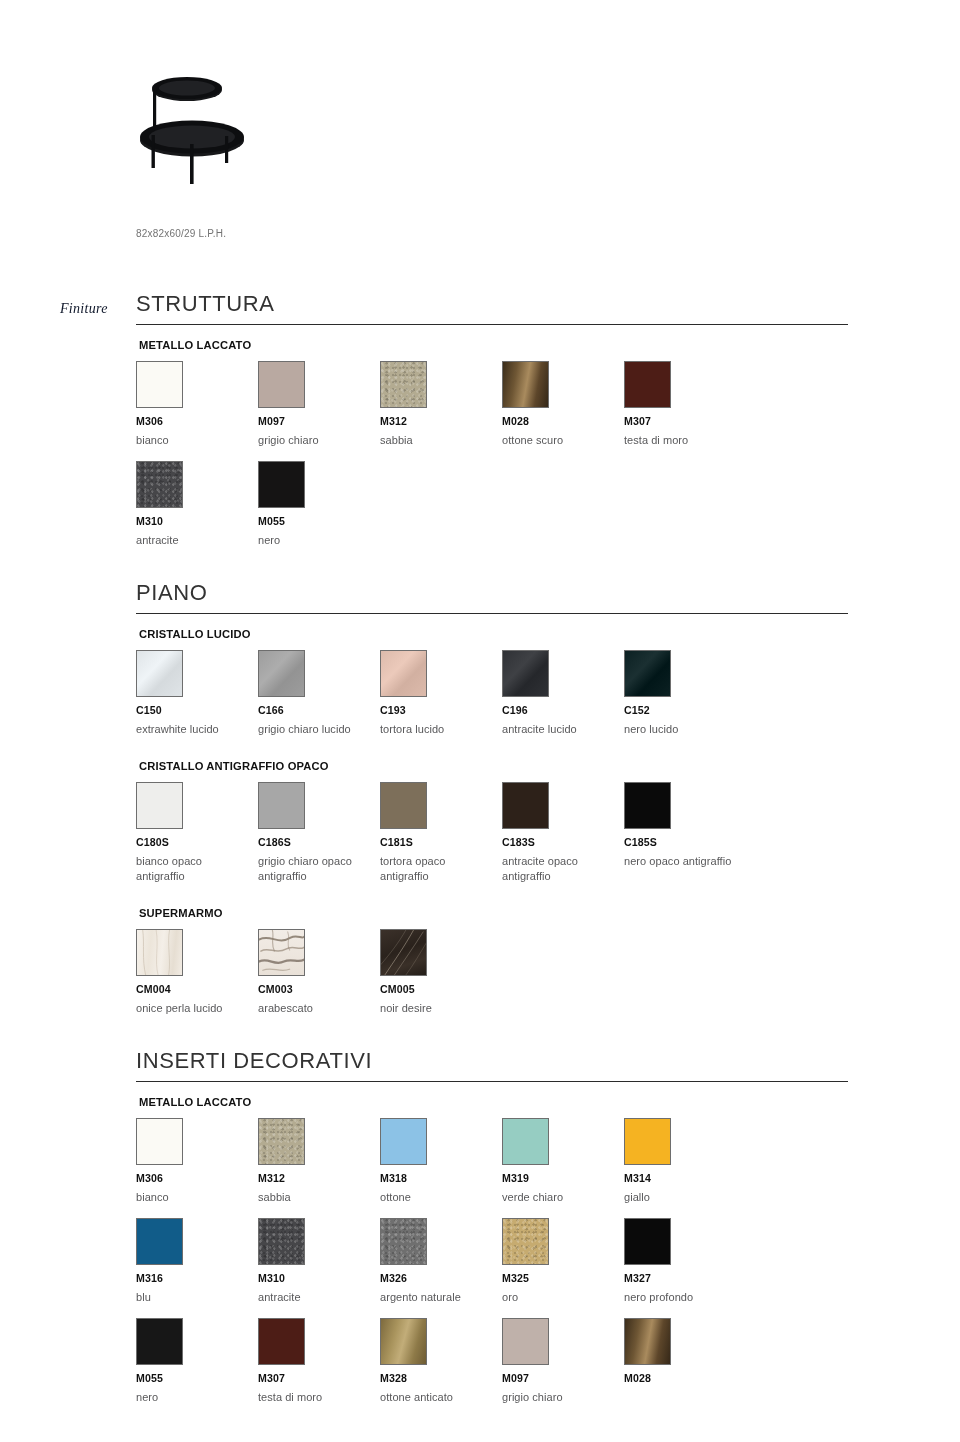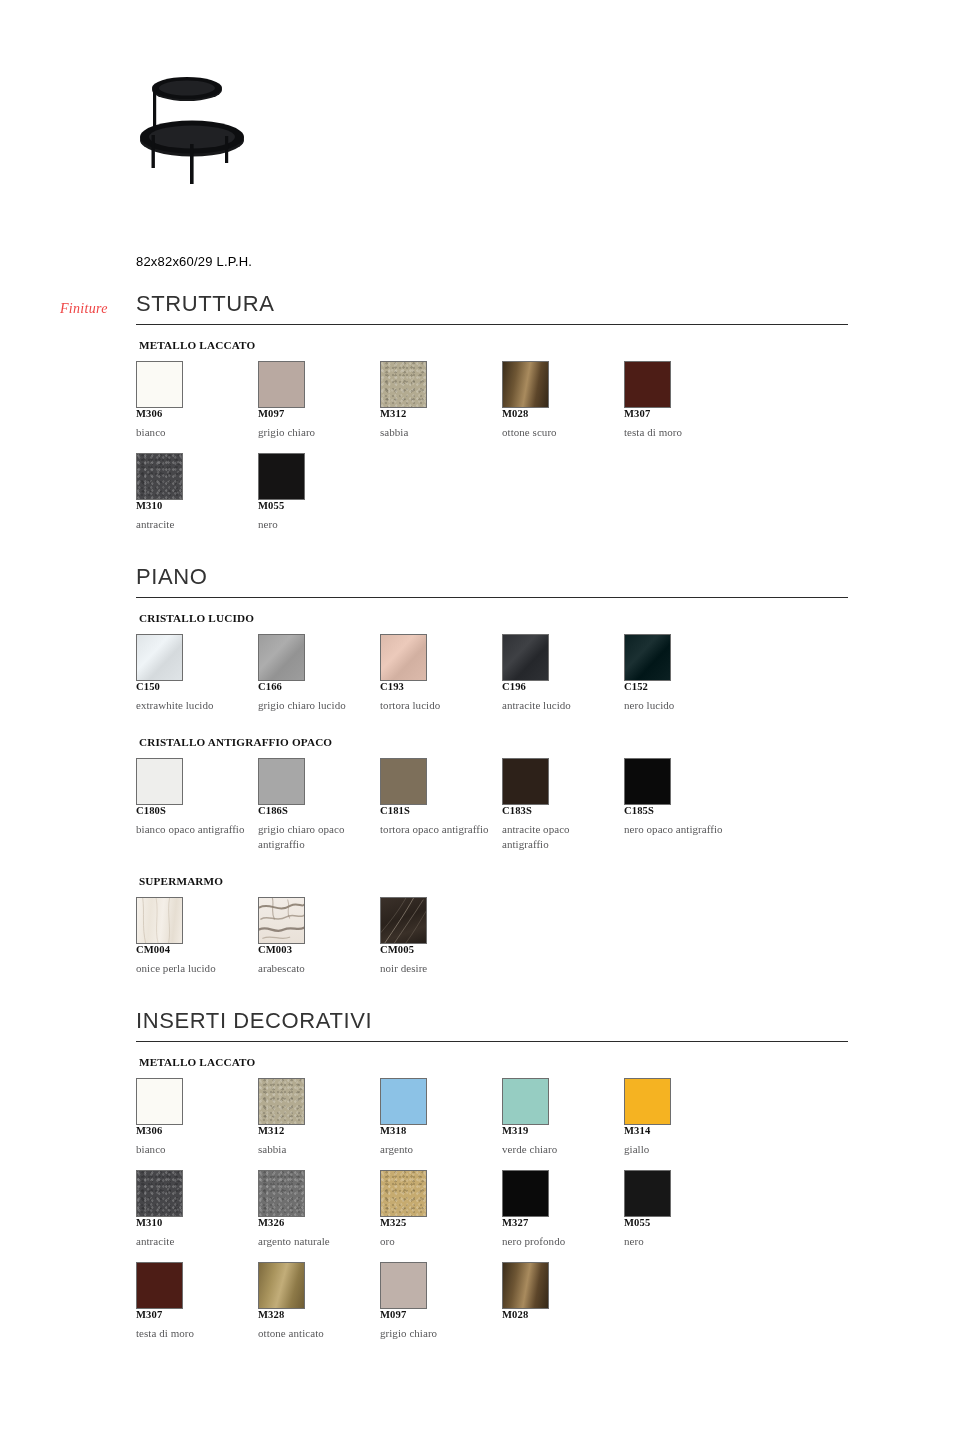--- a/index.html
+++ b/index.html
@@ -8,52 +8,52 @@
     font-family:"Liberation Sans","DejaVu Sans",sans-serif;
     color:#1a1a1a;
     -webkit-font-smoothing:antialiased;
   }
 
   
   #product-figure{position:absolute;left:135px;top:72px;width:180px;height:120px;}
   #product-figure svg{display:block;}
   #product-dimension{
     position:absolute;left:136px;top:228px;
-    font-size:13px;letter-spacing:.2px;color:#000000;white-space:nowrap;margin-top:26px;
+    font-size:10px;letter-spacing:.2px;color:#737373;white-space:nowrap;
   }
 
   
   #finiture-label{
     position:absolute;left:60px;top:301px;
     font-family:"Liberation Serif","DejaVu Serif",serif;
-    font-style:italic;font-size:14px;color:#ef4444;letter-spacing:.3px;
+    font-style:italic;font-size:14px;color:#0f172a;letter-spacing:.3px;
   }
   #sheet{position:absolute;left:136px;top:292px;width:712px;}
 
   .section{margin:0;}
   .section-title{
     font-size:22px;font-weight:400;letter-spacing:.6px;color:#333;
     line-height:1.05;padding-bottom:9px;
   }
   .section-rule{border-bottom:1.1px solid #2b2b2b;width:712px;margin-bottom:14px;}
 
-  .group{margin:0 0 2px 0;font-family:Liberation Serif, serif;}
+  .group{margin:0 0 2px 0;}
   .group-title{
     font-size:11.2px;font-weight:700;letter-spacing:.15px;color:#111;
     margin:0 0 10px 3px;
   }
 
   .swatch-grid{display:flex;flex-wrap:wrap;}
   .swatch-cell{width:122px;margin-bottom:14px;}
   .swatch-box{
     width:47px;height:47px;border:1px solid #6e6e6e;box-sizing:border-box;
     position:relative;overflow:hidden;
   }
   .swatch-code{
-    font-size:10.6px;font-weight:700;color:#111;letter-spacing:.1px;
+    font-size:10.6px;font-weight:700;color:#111;margin-top:7px;letter-spacing:.1px;
   }
   .swatch-name{
     font-size:11px;font-weight:400;color:#58585a;margin-top:6px;
     line-height:1.28;letter-spacing:.05px;width:112px;
   }
 
   
   .vein{position:absolute;inset:0;}
 </style>
 </head>
@@ -250,33 +250,38 @@
           <div class="swatch-cell">
             <div class="swatch-box" style="background: rgb(179, 171, 145);">
               <div class="vein" style="opacity: 0.38; background: radial-gradient(circle at 18% 22%, rgba(255, 255, 255, 0.55) 0px, rgba(255, 255, 255, 0.55) 1px, transparent 1.4px) 0% 0% / 7px 7px, radial-gradient(circle at 62% 14%, rgba(0, 0, 0, 0.45) 0px, rgba(0, 0, 0, 0.45) 1px, transparent 1.4px) 0% 0% / 9px 9px, radial-gradient(circle at 38% 58%, rgba(255, 255, 255, 0.42) 0px, rgba(255, 255, 255, 0.42) 1px, transparent 1.4px) 0% 0% / 6px 6px, radial-gradient(circle at 82% 68%, rgba(0, 0, 0, 0.42) 0px, rgba(0, 0, 0, 0.42) 1px, transparent 1.4px) 0% 0% / 8px 8px, radial-gradient(circle at 12% 84%, rgba(255, 255, 255, 0.4) 0px, rgba(255, 255, 255, 0.4) 1px, transparent 1.4px) 0% 0% / 10px 10px, radial-gradient(circle at 70% 90%, rgba(0, 0, 0, 0.38) 0px, rgba(0, 0, 0, 0.38) 1px, transparent 1.4px) 0% 0% / 7px 7px;"></div>
             </div>
             <div class="swatch-code">M312</div>
             <div class="swatch-name">sabbia</div>
           </div>
           <div class="swatch-cell">
             <div class="swatch-box" style="background: rgb(140, 194, 230);"></div>
             <div class="swatch-code">M318</div>
-            <div class="swatch-name">argento</div>
+            <div class="swatch-name">ottone</div>
           </div>
           <div class="swatch-cell">
             <div class="swatch-box" style="background: rgb(150, 205, 194);"></div>
             <div class="swatch-code">M319</div>
             <div class="swatch-name">verde chiaro</div>
           </div>
           <div class="swatch-cell">
             <div class="swatch-box" style="background: rgb(245, 179, 34);"></div>
             <div class="swatch-code">M314</div>
             <div class="swatch-name">giallo</div>
           </div>
           <div class="swatch-cell">
+            <div class="swatch-box" style="background: rgb(17, 92, 137);"></div>
+            <div class="swatch-code">M316</div>
+            <div class="swatch-name">blu</div>
+          </div>
+          <div class="swatch-cell">
             <div class="swatch-box" style="background: rgb(70, 70, 73);">
               <div class="vein" style="opacity: 0.38; background: radial-gradient(circle at 18% 22%, rgba(255, 255, 255, 0.55) 0px, rgba(255, 255, 255, 0.55) 1px, transparent 1.4px) 0% 0% / 7px 7px, radial-gradient(circle at 62% 14%, rgba(0, 0, 0, 0.45) 0px, rgba(0, 0, 0, 0.45) 1px, transparent 1.4px) 0% 0% / 9px 9px, radial-gradient(circle at 38% 58%, rgba(255, 255, 255, 0.42) 0px, rgba(255, 255, 255, 0.42) 1px, transparent 1.4px) 0% 0% / 6px 6px, radial-gradient(circle at 82% 68%, rgba(0, 0, 0, 0.42) 0px, rgba(0, 0, 0, 0.42) 1px, transparent 1.4px) 0% 0% / 8px 8px, radial-gradient(circle at 12% 84%, rgba(255, 255, 255, 0.4) 0px, rgba(255, 255, 255, 0.4) 1px, transparent 1.4px) 0% 0% / 10px 10px, radial-gradient(circle at 70% 90%, rgba(0, 0, 0, 0.38) 0px, rgba(0, 0, 0, 0.38) 1px, transparent 1.4px) 0% 0% / 7px 7px;"></div>
             </div>
             <div class="swatch-code">M310</div>
             <div class="swatch-name">antracite</div>
           </div>
           <div class="swatch-cell">
             <div class="swatch-box" style="background: rgb(111, 111, 111);">
               <div class="vein" style="opacity: 0.38; background: radial-gradient(circle at 18% 22%, rgba(255, 255, 255, 0.55) 0px, rgba(255, 255, 255, 0.55) 1px, transparent 1.4px) 0% 0% / 7px 7px, radial-gradient(circle at 62% 14%, rgba(0, 0, 0, 0.45) 0px, rgba(0, 0, 0, 0.45) 1px, transparent 1.4px) 0% 0% / 9px 9px, radial-gradient(circle at 38% 58%, rgba(255, 255, 255, 0.42) 0px, rgba(255, 255, 255, 0.42) 1px, transparent 1.4px) 0% 0% / 6px 6px, radial-gradient(circle at 82% 68%, rgba(0, 0, 0, 0.42) 0px, rgba(0, 0, 0, 0.42) 1px, transparent 1.4px) 0% 0% / 8px 8px, radial-gradient(circle at 12% 84%, rgba(255, 255, 255, 0.4) 0px, rgba(255, 255, 255, 0.4) 1px, transparent 1.4px) 0% 0% / 10px 10px, radial-gradient(circle at 70% 90%, rgba(0, 0, 0, 0.38) 0px, rgba(0, 0, 0, 0.38) 1px, transparent 1.4px) 0% 0% / 7px 7px;"></div>
             </div>

